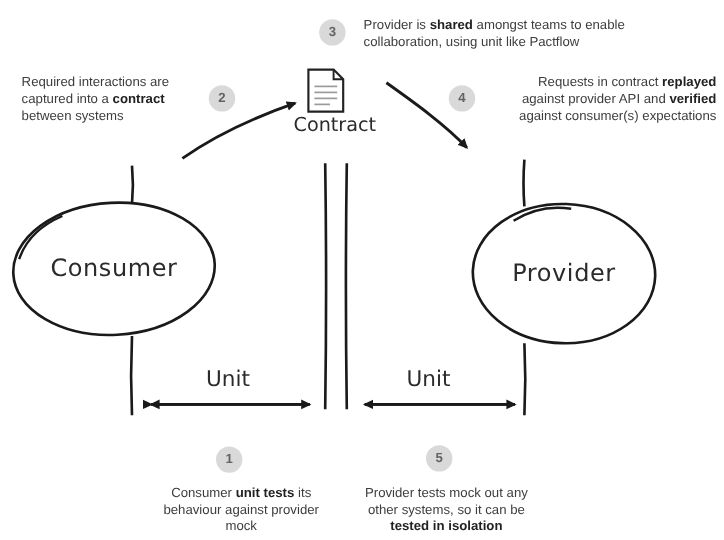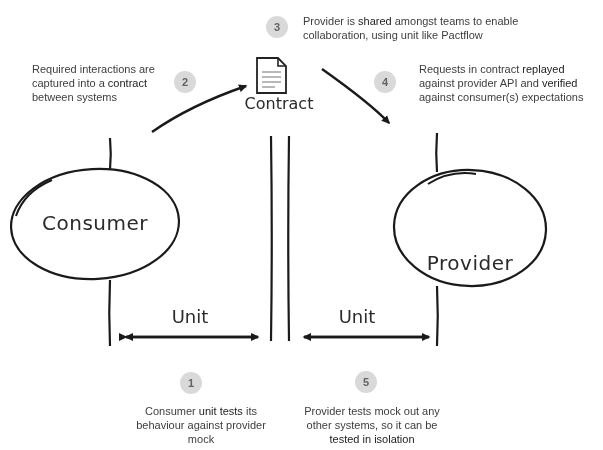--- a/index.html
+++ b/index.html
@@ -6,31 +6,31 @@
   .canvas{
     position:relative;width:603px;height:450px;background:#ffffff;overflow:hidden;
     font-family:"Liberation Sans",sans-serif;color:#3d3d3d;
   }
   .layer-svg{position:absolute;left:0;top:0;width:603px;height:450px;}
   .node-label{
     position:absolute;text-align:center;color:#2b2b2b;
     font-family:"DejaVu Sans",sans-serif;
   }
   .label-consumer{left:20px;top:211px;width:150px;font-size:20px;letter-spacing:.5px;}
-  .label-provider{left:395px;top:215px;width:150px;font-size:20px;letter-spacing:.5px;margin-top:36px;}
+  .label-provider{left:395px;top:215px;width:150px;font-size:20px;letter-spacing:.5px;}
   .label-contract{left:229px;top:94px;width:100px;font-size:16px;font-weight:500;}
   .label-unit-left{left:140px;top:306px;width:100px;font-size:18px;}
   .label-unit-right{left:307px;top:306px;width:100px;font-size:18px;}
   .annotation{
     position:absolute;font-size:11px;line-height:14px;color:#3d3d3d;
   }
-  .annotation .b{font-weight:normal;color:#222;margin-top:40px;}
-  .ann-step2{left:32px;top:62px;width:150px;text-align:left;}
+  .annotation .b{font-weight:bold;color:#222;margin-top:40px;}
+  .ann-step2{left:18px;top:62px;width:150px;text-align:left;}
   .ann-step3{left:303px;top:14px;width:268px;text-align:left;}
-  .ann-step4{left:419px;top:62px;width:178px;text-align:left;}
+  .ann-step4{left:419px;top:62px;width:178px;text-align:right;}
   .ann-step1{left:136px;top:404px;width:130px;text-align:center;}
   .ann-step5{left:295px;top:404px;width:154px;text-align:center;}
   .badge{
     position:absolute;width:22px;height:22px;border-radius:50%;
     background:#d9d9d9;color:#636363;font-size:11px;font-weight:bold;
     display:flex;align-items:center;justify-content:center;
   }
   .badge-1{left:180px;top:372px;}
   .badge-2{left:174px;top:71px;}
   .badge-3{left:266px;top:16px;}

